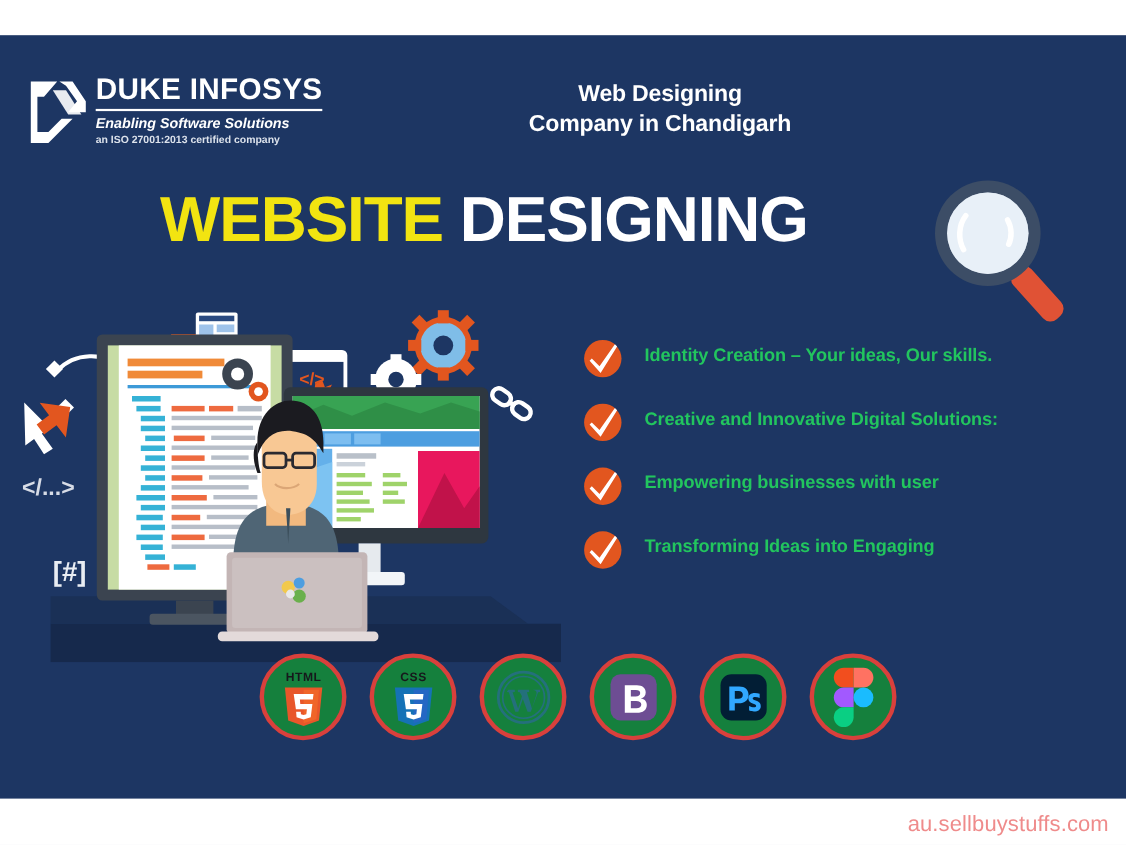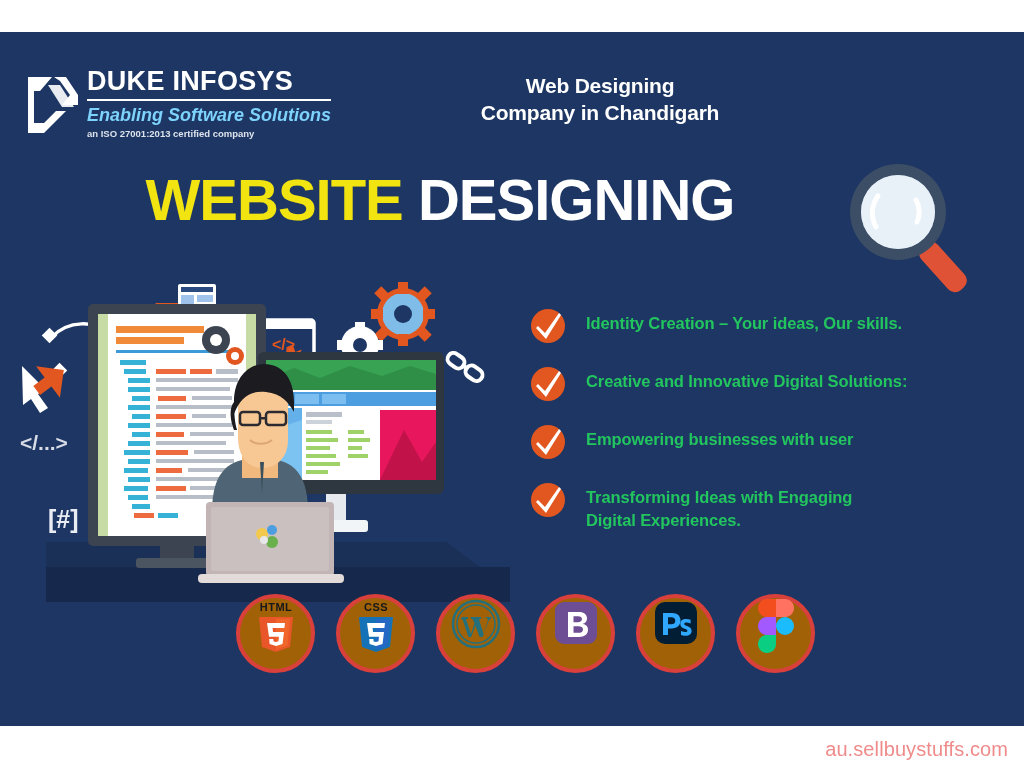--- a/index.html
+++ b/index.html
@@ -50,22 +50,22 @@
     line-height: 1;
     white-space: nowrap;
   }
   .logo-rule {
     height: 2px;
     background: #ffffff;
     margin: 4px 0 4px 0;
     width: 100%;
   }
   .logo-tagline {
-    color: #7dd3fc;
-    font-size: 18px;
+    color: #ffffff;
+    font-size: 13px;
     font-style: italic;
     font-weight: bold;
     line-height: 1.15;
     white-space: nowrap;
   }
   .logo-iso {
     color: #dde3ec;
     font-size: 9.5px;
     font-weight: bold;
     line-height: 1.4;
@@ -143,24 +143,25 @@
     position: absolute;
     left: 236px;
     top: 562px;
     display: flex;
     gap: 21px;
   }
   .tech-chip {
     width: 79px;
     height: 79px;
     border-radius: 50%;
-    background: #a16207;
+    background: #15803d;
     border: 4px solid #d9403c;
     box-sizing: border-box;
     display: flex;
+    align-items: center;
     justify-content: center;
   }
   .tech-chip svg { display: block; }
 
   
   .watermark {
     position: absolute;
     right: 16px;
     top: 738px;
     color: #ef8b8b;
@@ -438,22 +439,21 @@
           <div>Empowering businesses with user</div>
         </div>
       </div>
 
       <div class="feature-row">
         <svg class="check-badge" viewBox="0 0 42 42">
           <circle cx="21" cy="22" r="17" fill="#e2561f"></circle>
           <path d="M11 22 L18 29 L32 9 L34 11 L19 35 L9 24 Z" fill="#ffffff"></path>
         </svg>
         <div class="feature-text">
-          <div>Transforming Ideas with Engaging</div>
-          <div>Digital Experiences.</div>
+          <div>Transforming Ideas into Engaging</div>
         </div>
       </div>
     </div>
 
     <div class="tech-strip">
 
       <div class="tech-chip">
         <svg width="52" height="56" viewBox="0 0 52 56">
           <text x="26" y="13" text-anchor="middle" font-family="'Liberation Sans', sans-serif" font-size="11" font-weight="bold" fill="#16181c" letter-spacing="0.5">HTML</text>
           <path d="M9 19 L43 19 L40 49 L26 54 L12 49 Z" fill="#e8562a"></path>

